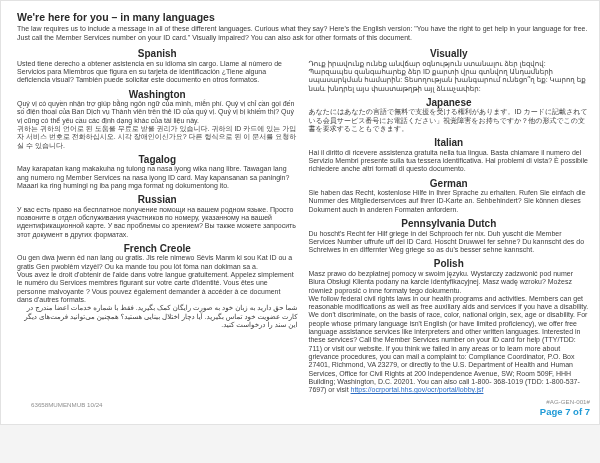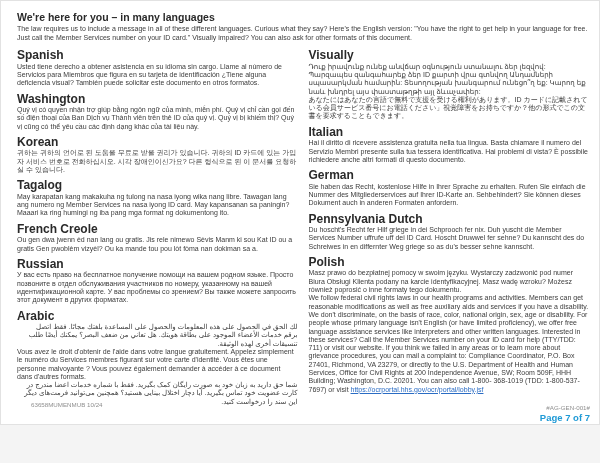--- a/index.html
+++ b/index.html
@@ -16,39 +16,40 @@
   h1{
     font-size:10.5px;font-weight:bold;color:#2a2a2a;
     margin:0 0 2px 0;
   }
   .intro{
     font-size:7px;line-height:8.6px;margin:0 0 2px 0;width:575px;
   }
   .cols{display:flex;gap:11px;}
   .col{flex:1;min-width:0;}
   section.lang h3{
-    font-size:12px;font-weight:bold;color:#2a2a2a;
+    font-size:10px;font-weight:bold;color:#2a2a2a;
     margin:4px 0 0.5px 0;
+    text-align:center;
   }
   section.lang p{
     font-size:7px;line-height:8.3px;margin:0;
   }
   .rtl p{
     direction:rtl;text-align:right;font-size:6.7px;line-height:8.6px;
     padding-left:6px;
   }
   .fairness p a{
     color:#2a6cc4;text-decoration:underline;cursor:pointer;word-break:break-all;
   }
   .footer-form{
     position:absolute;left:30px;bottom:16px;
     font-size:6.2px;color:#8f8f8f;
   }
   .footer-right{
-    position:absolute;right:9px;bottom:1px;text-align:right;
+    position:absolute;right:9px;bottom:7px;text-align:right;
   }
   .doc-code{font-size:6.2px;color:#8f8f8f;margin-bottom:1px;}
   .page-num{font-size:9.5px;font-weight:bold;color:#1f9ad6;}
 </style>
 </head>
 <body>
 
 <div class="page">
 
   <h1>We're here for you – in many languages</h1>
@@ -59,53 +60,49 @@
     <div class="col">
       <section class="lang">
         <h3>Spanish</h3>
         <p>Usted tiene derecho a obtener asistencia en su idioma sin cargo. Llame al número de Servicios para Miembros que figura en su tarjeta de identificación ¿Tiene alguna deficiencia visual? También puede solicitar este documento en otros formatos.</p>
       </section>
       <section class="lang">
         <h3>Washington</h3>
         <p>Quý vị có quyền nhận trợ giúp bằng ngôn ngữ của mình, miễn phí. Quý vị chỉ cần gọi đến số điện thoại của Ban Dịch vụ Thành viên trên thẻ ID của quý vị. Quý vị bị khiếm thị? Quý vị cũng có thể yêu cầu các định dạng khác của tài liệu này.</p>
       </section>
       <section class="lang">
-        <h3>Korean</h3>
         <p>귀하는 귀하의 언어로 된 도움을 무료로 받을 권리가 있습니다. 귀하의 ID 카드에 있는 가입자 서비스 번호로 전화하십시오. 시각 장애인이신가요? 다른 형식으로 된 이 문서를 요청하실 수 있습니다.</p>
       </section>
       <section class="lang">
         <h3>Tagalog</h3>
         <p>May karapatan kang makakuha ng tulong na nasa iyong wika nang libre. Tawagan lang ang numero ng Member Services na nasa iyong ID card. May kapansanan sa paningin? Maaari ka ring humingi ng iba pang mga format ng dokumentong ito.</p>
       </section>
       <section class="lang">
-        <h3>French Creole</h3>
-        <p>Ou gen dwa jwenn èd nan lang ou gratis. Jis rele nimewo Sèvis Manm ki sou Kat ID ou a gratis Gen pwoblèm vizyèl? Ou ka mande tou pou lòt fòma nan dokiman sa a.</p>
-      </section>
-      <section class="lang">
         <h3>Russian</h3>
         <p>У вас есть право на бесплатное получение помощи на вашем родном языке. Просто позвоните в отдел обслуживания участников по номеру, указанному на вашей идентификационной карте. У вас проблемы со зрением? Вы также можете запросить этот документ в других форматах.</p>
       </section>
-      <section class="lang rtl">
-        <h3>Arabic</h3>
-        <p>لك الحق في الحصول على هذه المعلومات والحصول على المساعدة بلغتك مجانًا. فقط اتصل برقم خدمات الأعضاء الموجود على بطاقة هويتك. هل تعاني من ضعف البصر؟ يمكنك أيضًا طلب تنسيقات أخرى لهذه الوثيقة.</p>
+      <section class="lang">
+        <h3>French Creole</h3>
+        <p>Ou gen dwa jwenn èd nan lang ou gratis. Jis rele nimewo Sèvis Manm ki sou Kat ID ou a gratis Gen pwoblèm vizyèl? Ou ka mande tou pou lòt fòma nan dokiman sa a.</p>
       </section>
       <section class="lang">
         <p>Vous avez le droit d'obtenir de l'aide dans votre langue gratuitement. Appelez simplement le numéro du Services membres figurant sur votre carte d'identité. Vous êtes une personne malvoyante ? Vous pouvez également demander à accéder à ce document dans d'autres formats.</p>
       </section>
       <section class="lang rtl">
         <p>شما حق دارید به زبان خود به صورت رایگان کمک بگیرید. فقط با شماره خدمات اعضا مندرج در کارت عضویت خود تماس بگیرید. آیا دچار اختلال بینایی هستید؟ همچنین می‌توانید فرمت‌های دیگر این سند را درخواست کنید.</p>
       </section>
     </div>
 
     <div class="col">
       <section class="lang">
         <h3>Visually</h3>
         <p>Դուք իրավունք ունեք անվճար օգնություն ստանալու ձեր լեզվով: Պարզապես զանգահարեք ձեր ID քարտի վրա գտնվող Անդամների սպասարկման համարին: Տեսողության խանգարում ունեցո՞ղ եք: Կարող եք նաև խնդրել այս փաստաթղթի այլ ձևաչափեր:</p>
       </section>
       <section class="lang">
+        <h3>Japanese</h3>
         <p>あなたにはあなたの言語で無料で支援を受ける権利があります。ID カードに記載されている会員サービス番号にお電話ください」視覚障害をお持ちですか？他の形式でこの文書を要求することもできます。</p>
       </section>
       <section class="lang">
         <h3>Italian</h3>
         <p>Hai il diritto di ricevere assistenza gratuita nella tua lingua. Basta chiamare il numero del Servizio Membri presente sulla tua tessera identificativa. Hai problemi di vista? È possibile richiedere anche altri formati di questo documento.</p>
       </section>
       <section class="lang">
         <h3>German</h3>
         <p>Sie haben das Recht, kostenlose Hilfe in Ihrer Sprache zu erhalten. Rufen Sie einfach die Nummer des Mitgliederservices auf Ihrer ID-Karte an. Sehbehindert? Sie können dieses Dokument auch in anderen Formaten anfordern.</p>
       </section>

